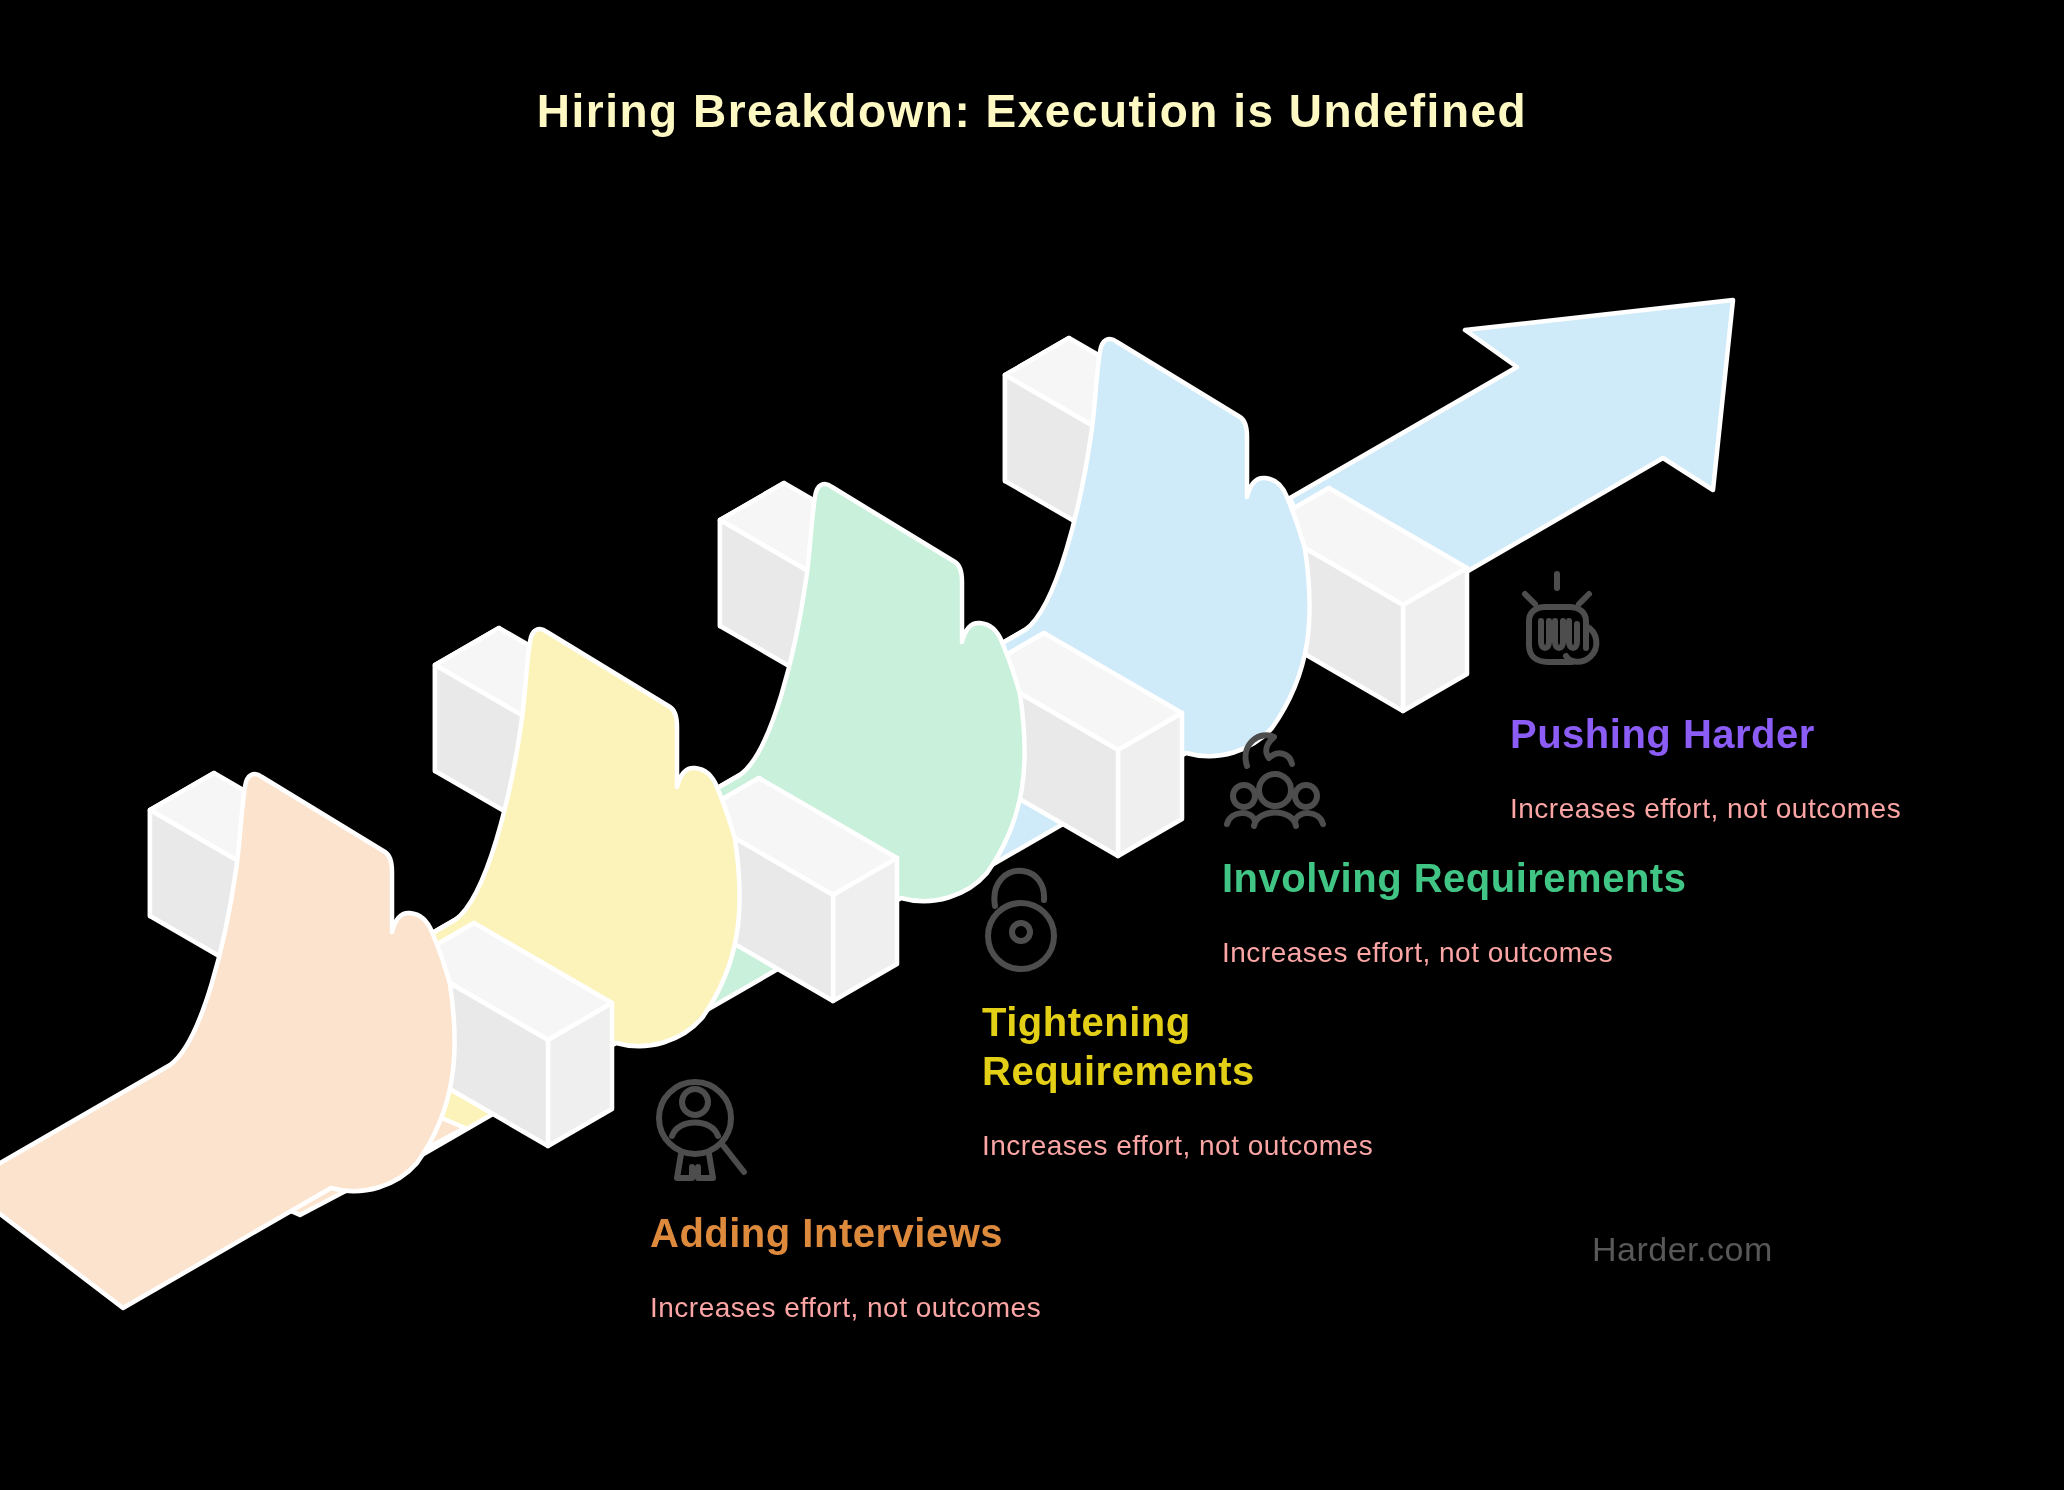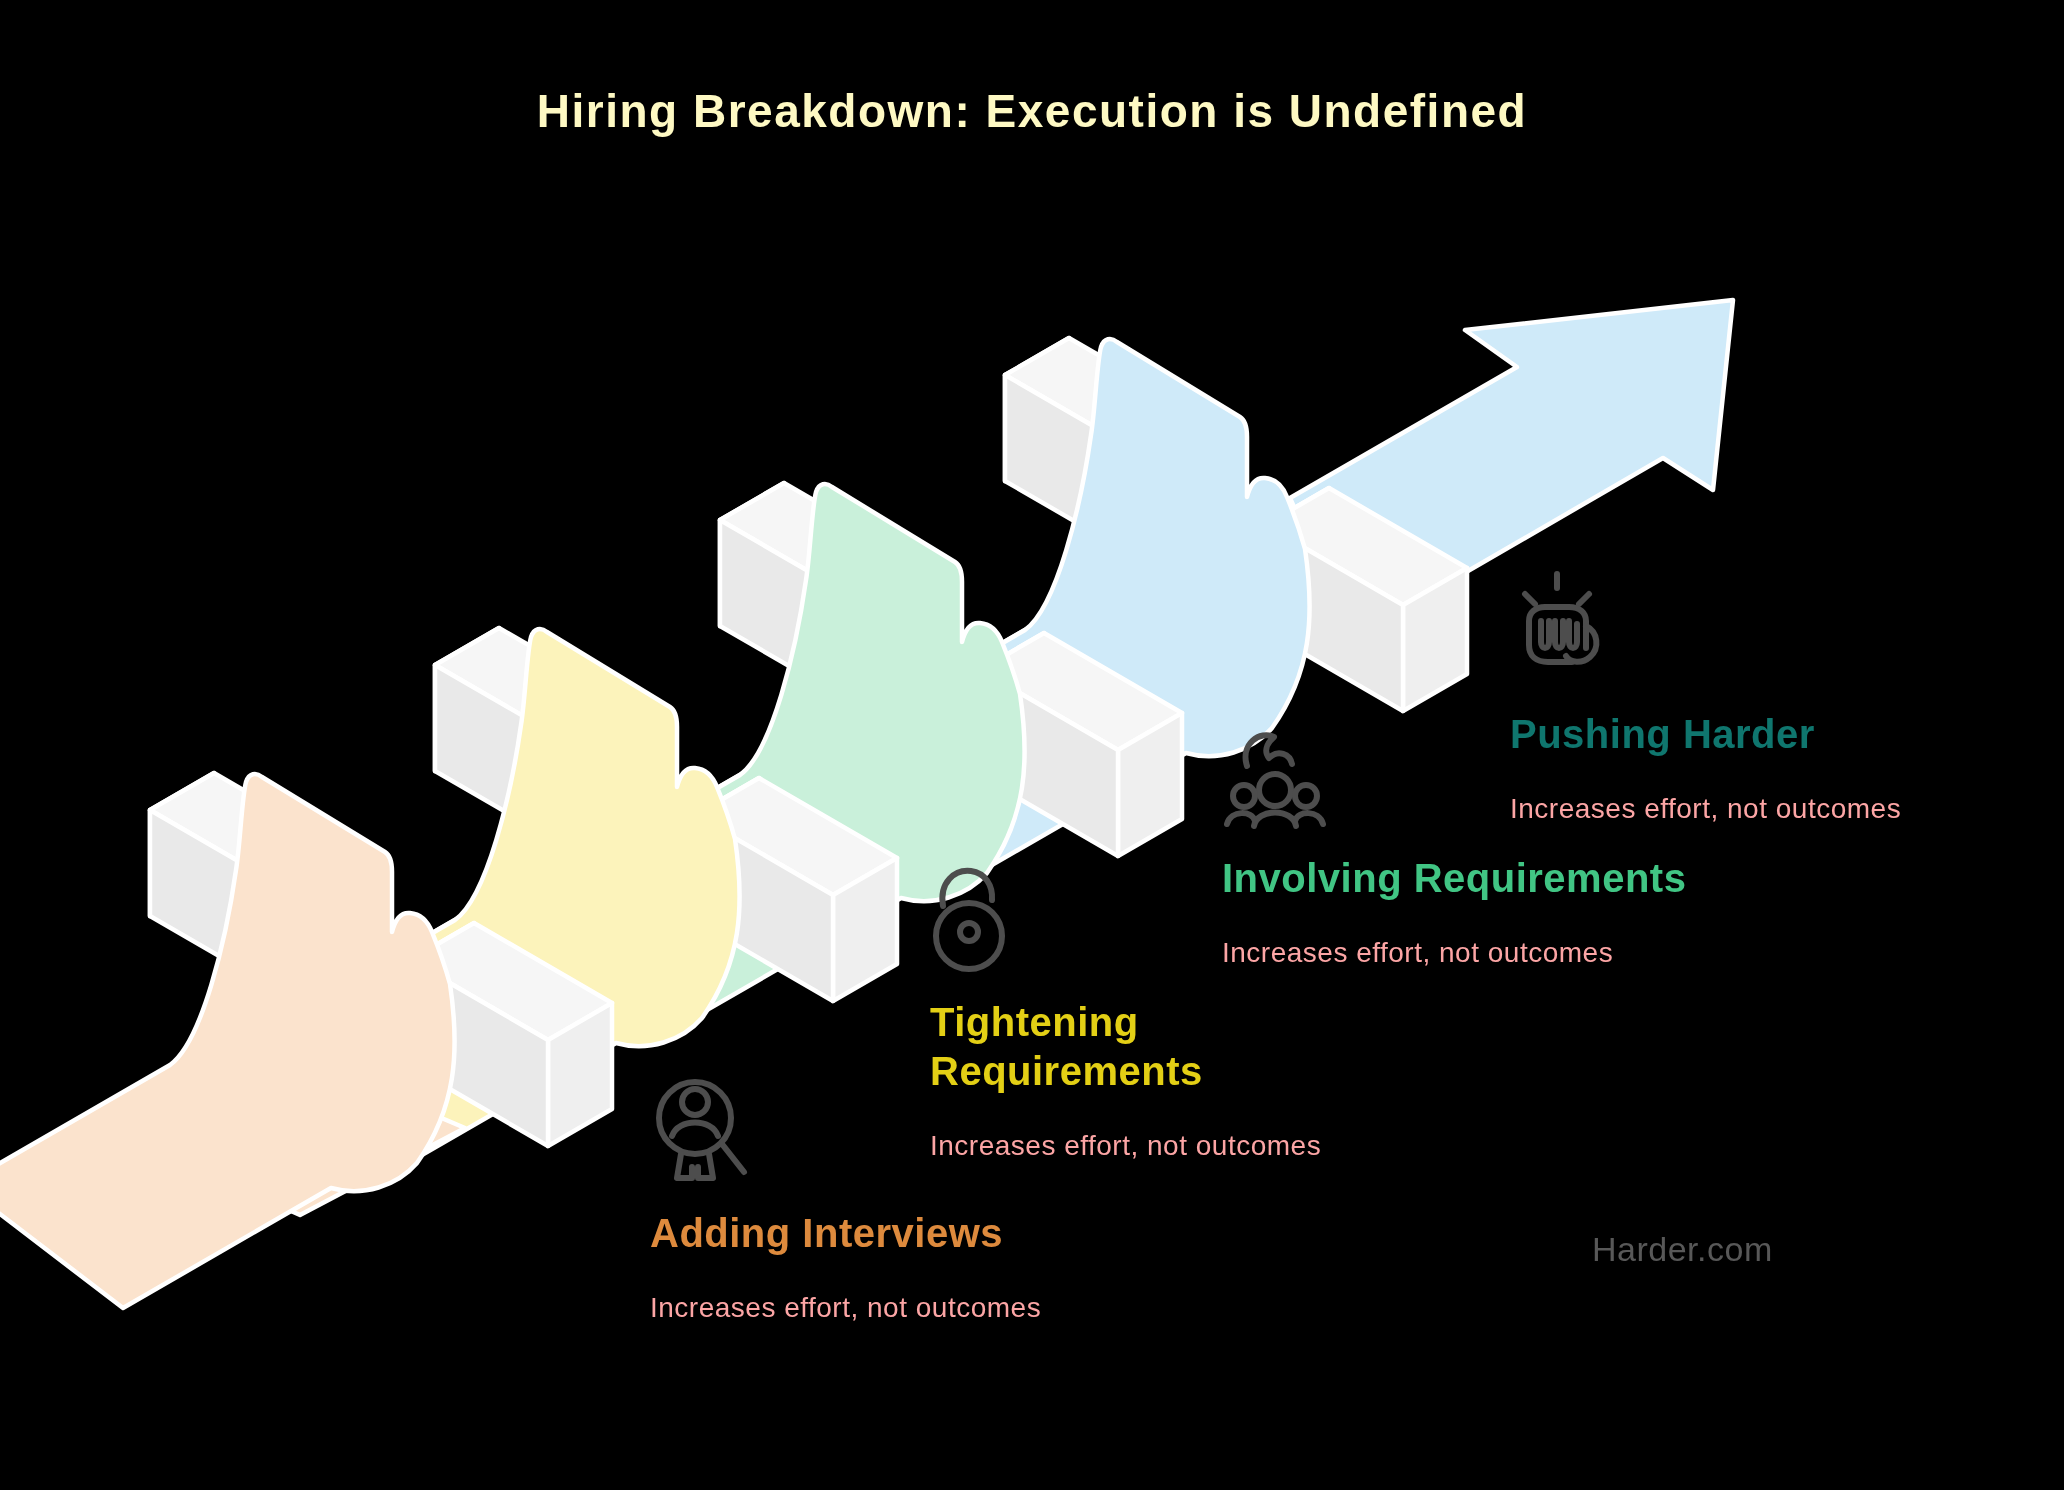--- a/index.html
+++ b/index.html
@@ -26,21 +26,21 @@
     font-size:28px;font-weight:400;color:#fca5a5;letter-spacing:0.5px;
     margin-top:34px;white-space:nowrap;
   }
   .m36{margin-top:36px !important;}
   .attribution{
     position:absolute;left:1592px;top:1228px;
     font-size:34px;font-weight:400;color:#585858;line-height:1.24;letter-spacing:0.5px;
   }
   
   #step-0{left:650px;top:1060px;}
-  #step-1{left:930px;top:866px;}
+  #step-1{left:982px;top:866px;}
   #step-2{left:1222px;top:724px;}
   #step-3{left:1510px;top:564px;}
 </style>
 </head>
 <body>
 
 <div id="stage">
 
   <svg id="diagram" viewBox="0 0 2064 1490" aria-hidden="true">
     <defs>
@@ -159,21 +159,21 @@
         <path d="M15 30 L25 40"></path>
         <path d="M47 10 L47 24"></path>
         <path d="M79 30 L69 40"></path>
         <path d="M62 98 L38 98 C26 98 19 92 19 81 L19 57 C19 48 26 43 35 43 L59 43 C70 43 76 49 76 57 L76 84"></path>
         <path d="M31 57 L31 78 C31 86 39 86 39 78 L39 57"></path>
         <path d="M45 57 L45 78 C45 86 53 86 53 78 L53 57"></path>
         <path d="M59 57 L59 78 C59 86 67 86 67 78 L67 60"></path>
         <path d="M76 62 C88 68 90 84 80 93 C72 100 60 99 56 92"></path>
       </svg>
     </span>
-    <div class="step-label m36" style="color: #0f766e;">Pushing Harder</div>
+    <div class="step-label m36" style="color: #8b5cf6;">Pushing Harder</div>
     <div class="step-sub">Increases effort, not outcomes</div>
   </div>
 
   <div class="attribution">
     <div>Harder.com</div>
   </div>
 
 </div>
 
 </body></html>

